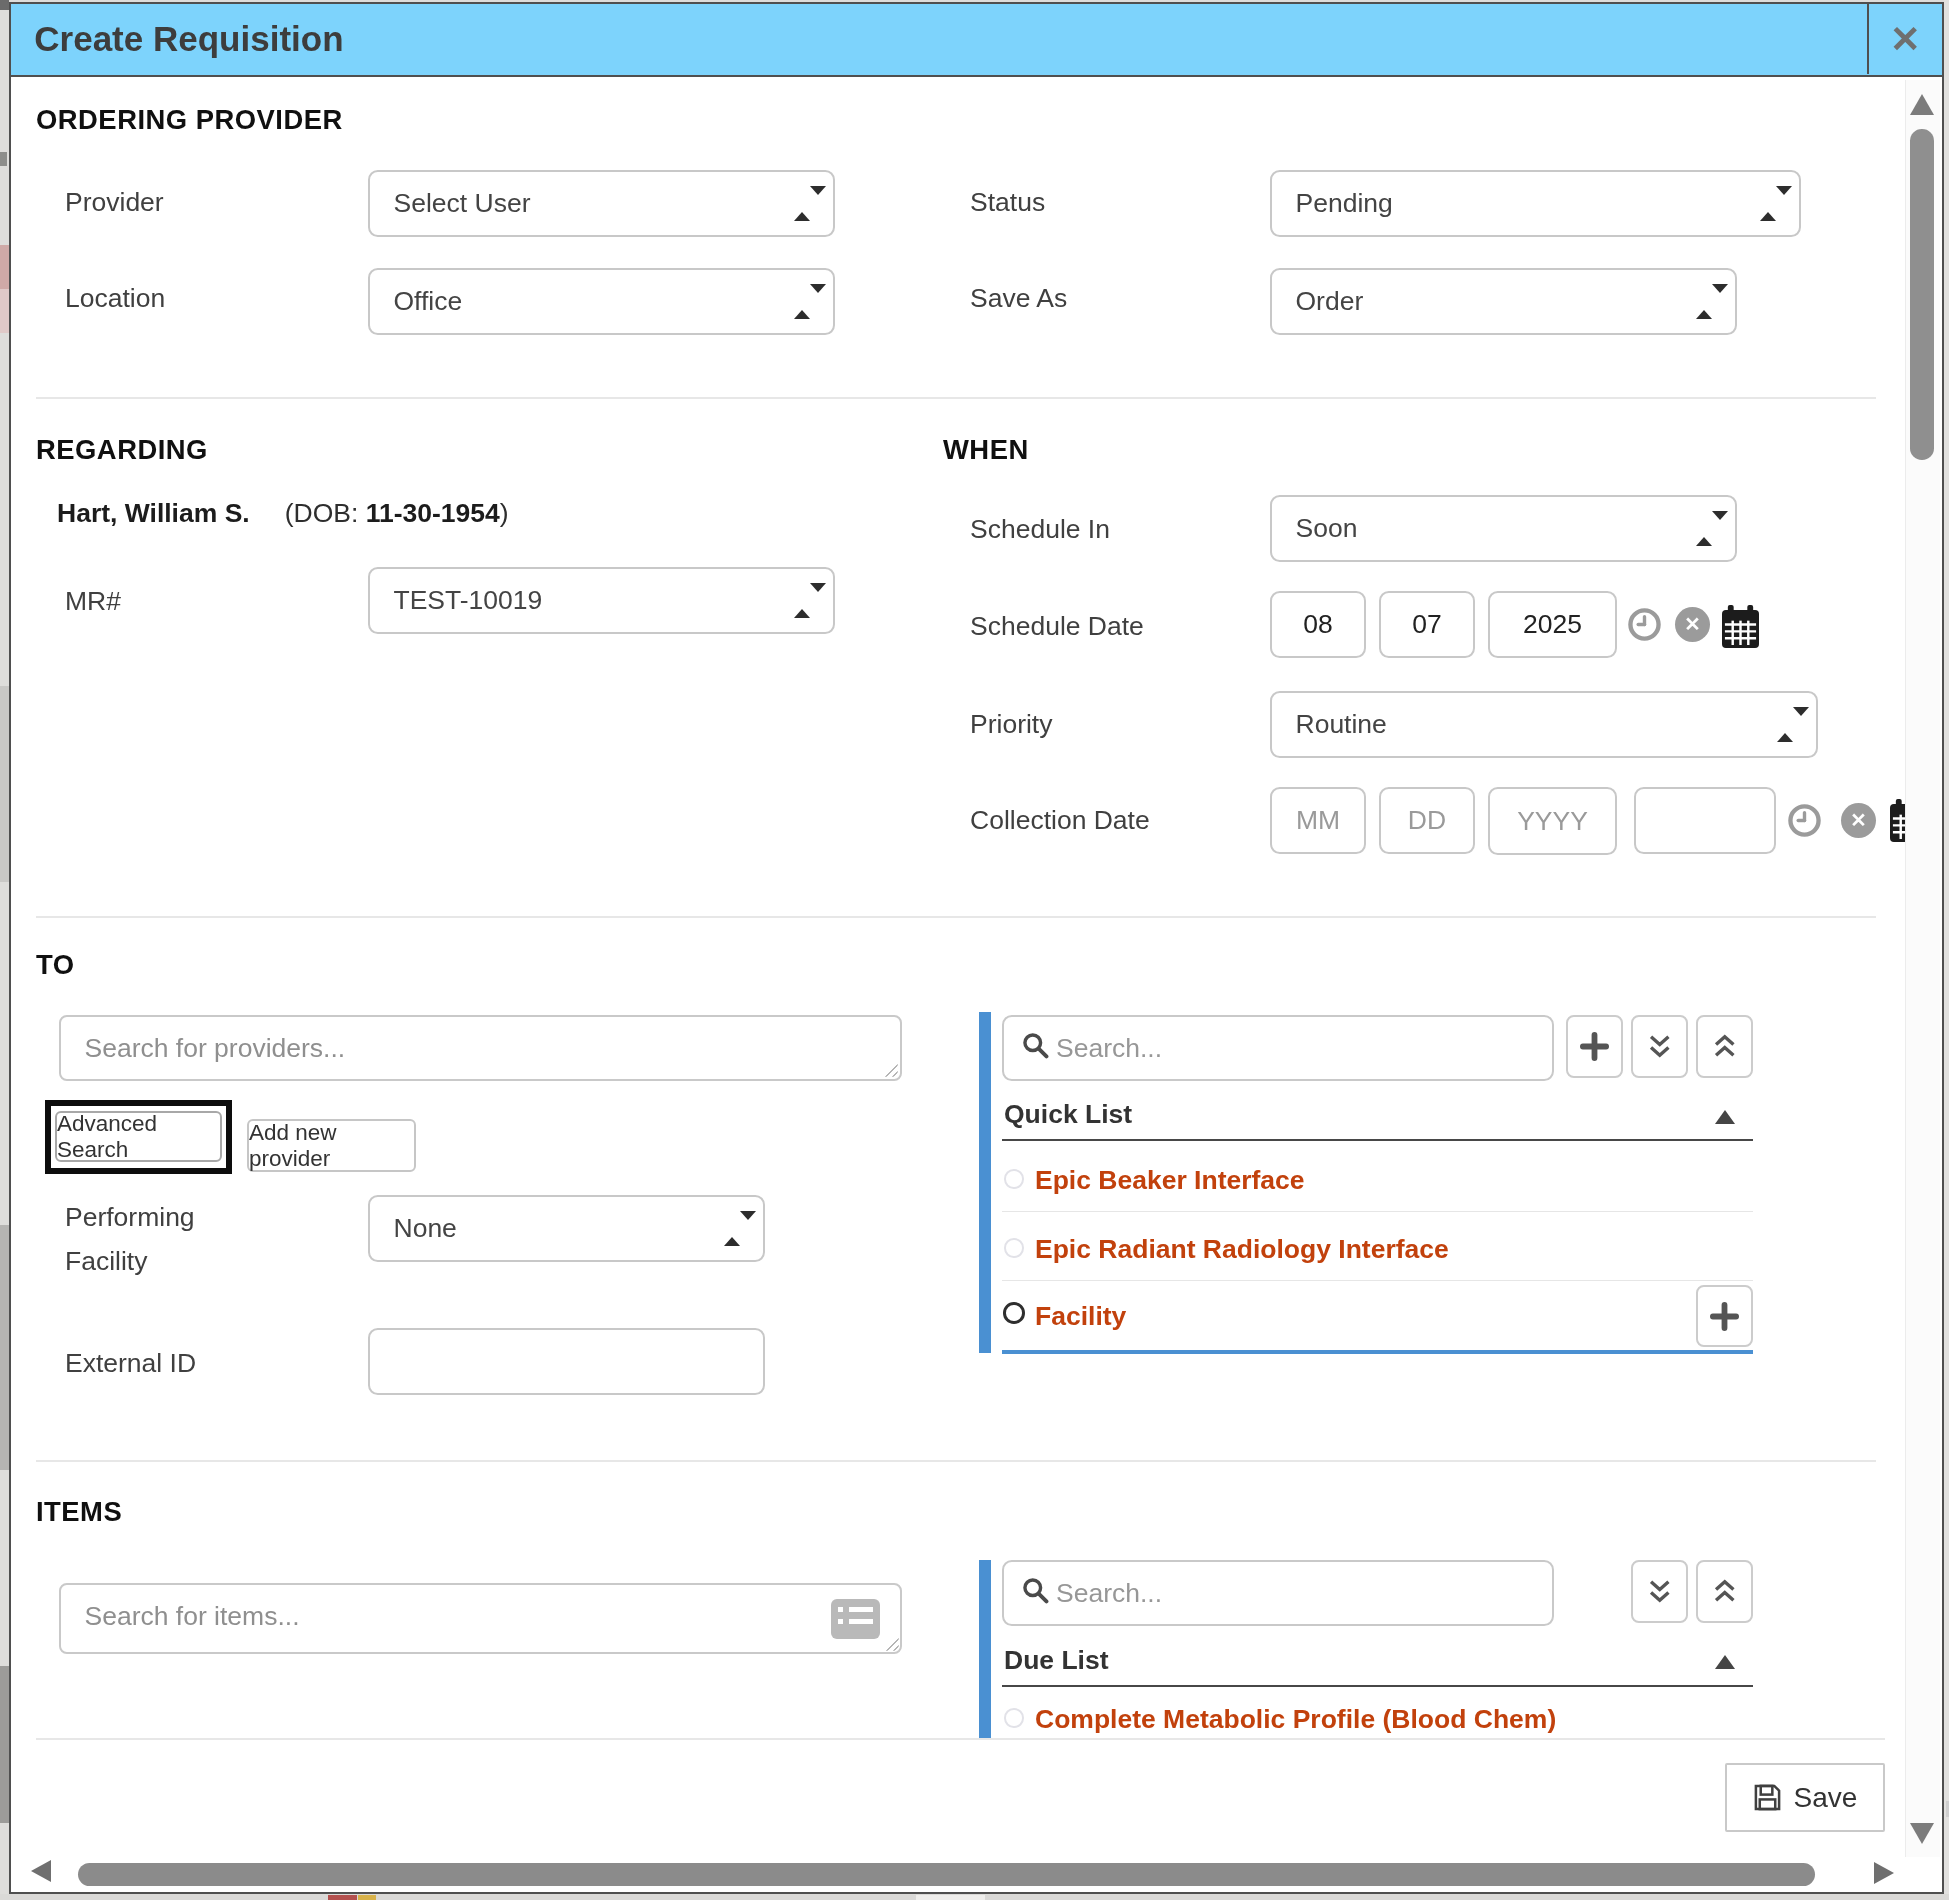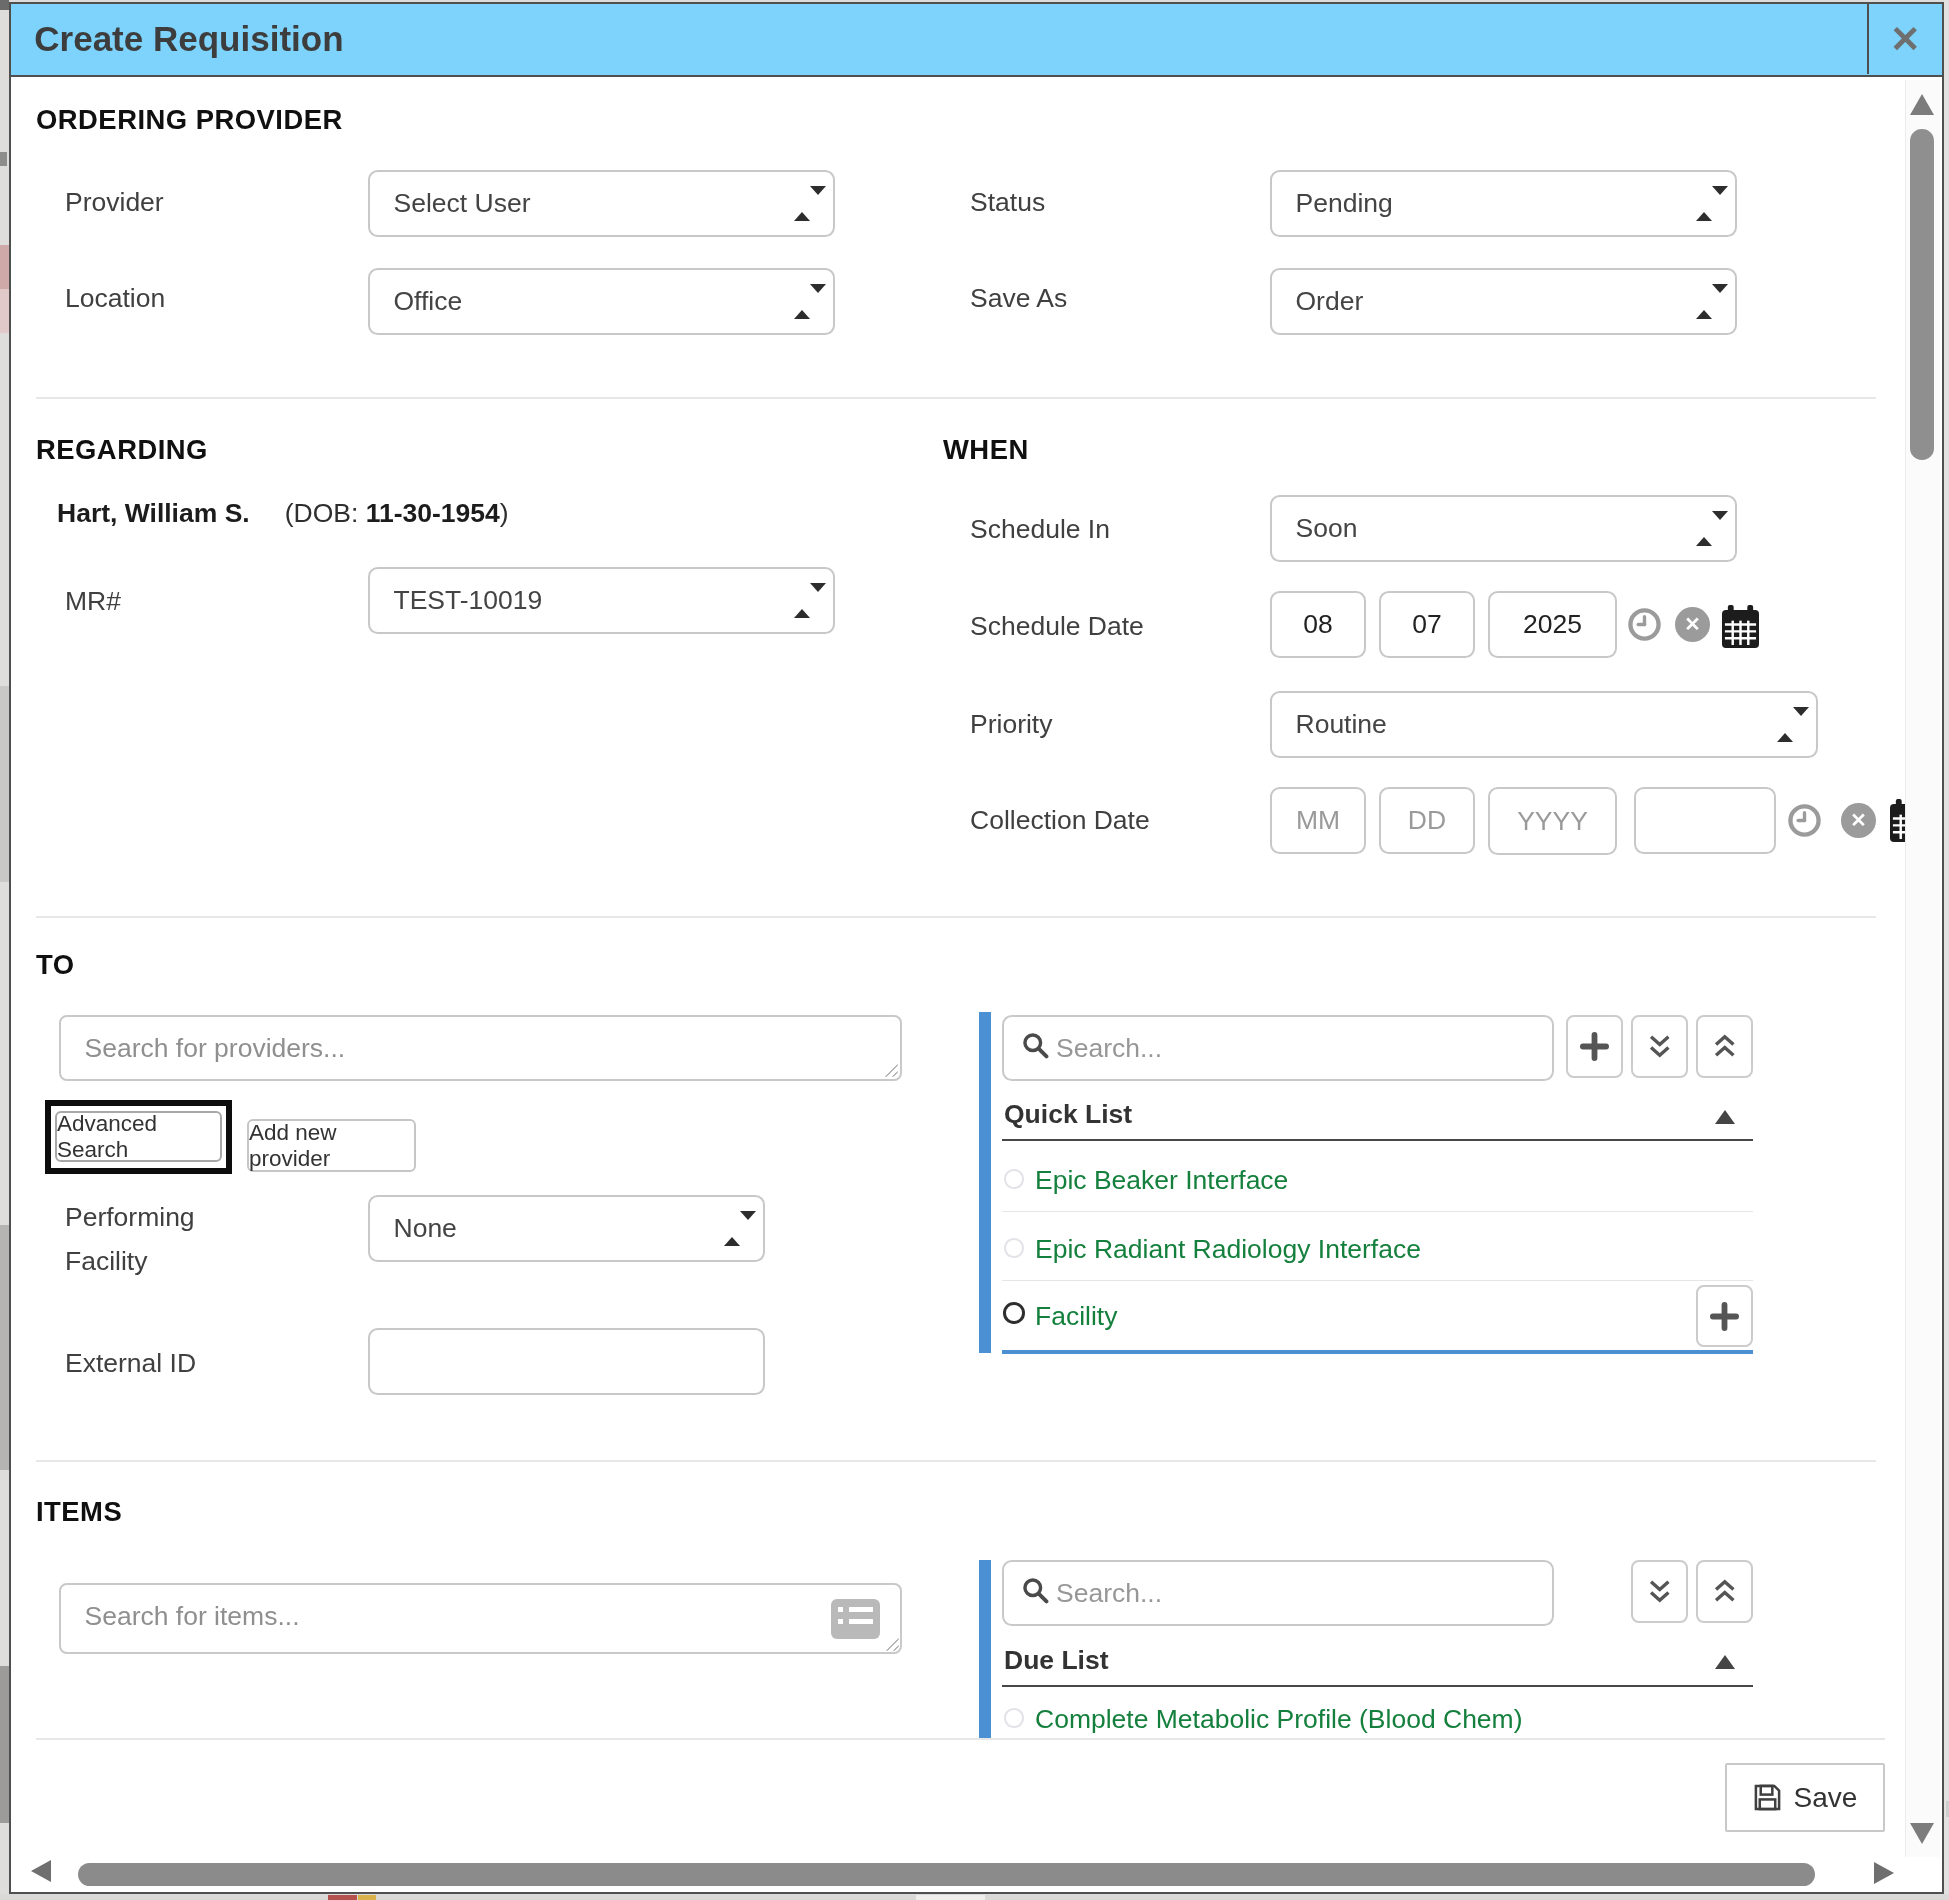--- a/index.html
+++ b/index.html
@@ -60,21 +60,21 @@
   .panel-search input { border:none; outline:none; font-size:26.5px; color:#333; flex:1; min-width:0;
                         font-family:"Liberation Sans",sans-serif; }
   .panel-search input::placeholder { color:#979797; }
 
   .bluebar { position:absolute; width:11.8px; background:#4a90d2; }
   .list-title { position:absolute; font-size:26.5px; font-weight:bold; color:#333; }
   .tri-up { position:absolute; width:0; height:0; border-left:10.8px solid transparent;
             border-right:10.8px solid transparent; border-bottom:14.7px solid #454545; cursor:pointer; }
   .list-underline { position:absolute; height:2px; background:#474747; }
   .row-divider { position:absolute; height:1px; background:#e6e6e6; }
-  .list-text { position:absolute; font-size:26.5px; color:#15803d; white-space:nowrap; }
+  .list-text { position:absolute; font-size:26.5px; color:#c2410c; white-space:nowrap;font-weight:bold; }
   .radio { position:absolute; border-radius:50%; background:#fff; }
   .radio.faint { width:19.6px; height:19.6px; border:2.9px solid #e2e2e8; }
   .radio.dark { width:21.6px; height:21.6px; border:3.9px solid #2e2e2e; }
   .blue-underline { position:absolute; height:3.9px; background:#4a90d2; }
 
   .circle-icon { position:absolute; border-radius:50%; display:flex; align-items:center; justify-content:center; }
   .x-circle { background:#9b9b9b; color:#fff; font-weight:bold; font-size:19.6px; }
 
   .list-glyph { position:absolute; width:49px; height:40px; background:#b9b9b9; border-radius:5.9px; }
   .list-glyph .bars { position:absolute; left:17.6px; top:7.8px; right:6.9px; bottom:7.8px;
@@ -133,21 +133,21 @@
 
 <div class="hdr" style="left:36px;top:104px;">ORDERING PROVIDER</div>
 
 <div class="lbl" style="left:65px;top:187px;">Provider</div>
 <div class="select" style="left:368px;top:170px;width:467px;height:67px;">
   <span class="val">Select User</span>
   <span class="caret"><span class="up"></span><span class="dn"></span></span>
 </div>
 
 <div class="lbl" style="left:970px;top:187px;">Status</div>
-<div class="select" style="left:1270px;top:170px;width:467px;height:67px;">
+<div class="select" style="left:1270px;top:170px;width:531px;height:67px;">
   <span class="val">Pending</span>
   <span class="caret"><span class="up"></span><span class="dn"></span></span>
 </div>
 
 <div class="lbl" style="left:65px;top:283px;">Location</div>
 <div class="select" style="left:368px;top:268px;width:467px;height:67px;">
   <span class="val">Office</span>
   <span class="caret"><span class="up"></span><span class="dn"></span></span>
 </div>
 

